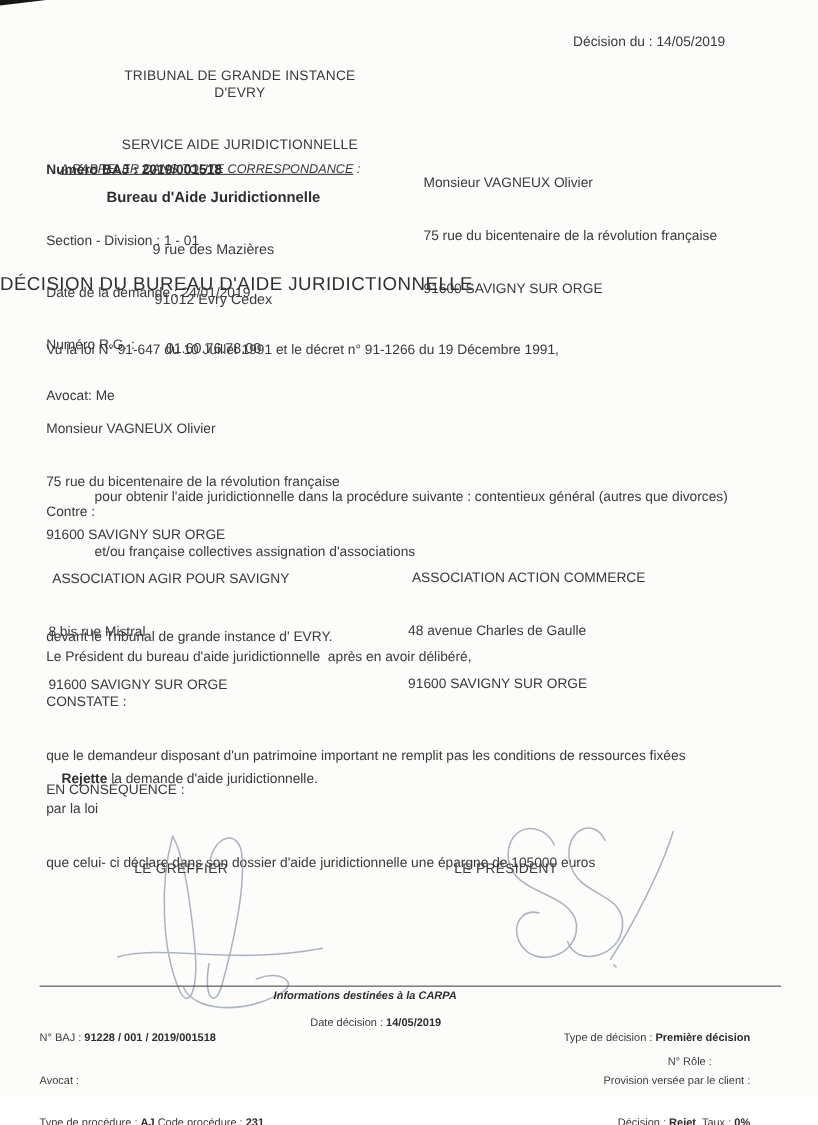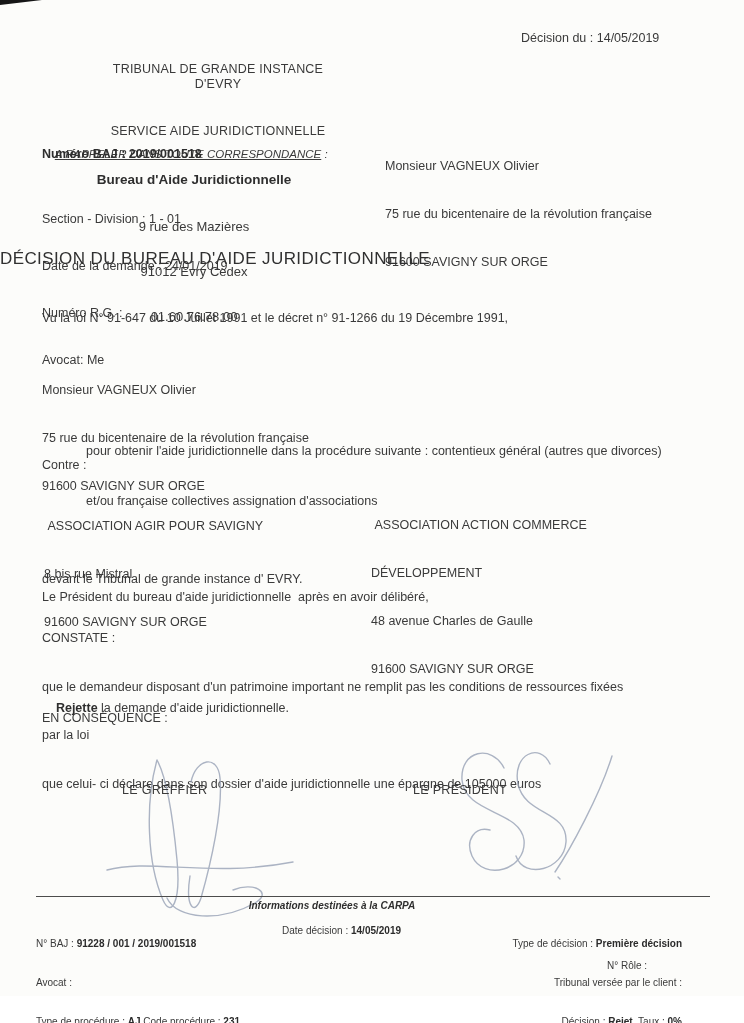--- a/index.html
+++ b/index.html
@@ -81,21 +81,20 @@
   <div class="t" style="left:42px;top:457px;">Contre :</div>
 
   <div class="t" style="left:44px;top:486px;">
     <div> ASSOCIATION AGIR POUR SAVIGNY</div>
     <div>8 bis rue Mistral</div>
     <div>91600 SAVIGNY SUR ORGE</div>
   </div>
 
   <div class="t" style="left:371px;top:485px;">
     <div> ASSOCIATION ACTION COMMERCE</div>
-    <div>DÉVELOPPEMENT</div>
     <div>48 avenue Charles de Gaulle</div>
     <div>91600 SAVIGNY SUR ORGE</div>
   </div>
 
   <div class="t" style="left:42px;top:557px;margin-top:14px;">devant le Tribunal de grande instance d' EVRY.</div>
   <div class="t" style="left:42px;top:589px;">Le Président du bureau d'aide juridictionnelle  après en avoir délibéré,</div>
 
   <div class="t" style="left:42px;top:630px;">CONSTATE :</div>
   <div class="t" style="left:42px;top:646px;line-height:16.3px;">
     <div>que le demandeur disposant d'un patrimoine important ne remplit pas les conditions de ressources fixées</div>
@@ -135,19 +134,19 @@
     
     
   </div>
 
   <div class="t ftr center" style="left:230px;top:911px;width:212px;">
     <span>Date décision : </span><span class="b">14/05/2019</span>
   </div>
 
   <div class="t ftr" style="right:62px;top:911px;text-align:right;">
     <div><span>Type de décision : </span><span class="b">Première décision</span></div>
-    <div>Tribunal versée par le client :</div>
+    <div>Provision versée par le client :</div>
     <div><span>Décision : </span><span class="b">Rejet</span><span>  Taux : </span><span class="b">0%</span></div>
   </div>
 
   <div class="t ftr" style="left:607px;top:959px;">N° Rôle :</div>
 
 </div>
 
 </body></html>

